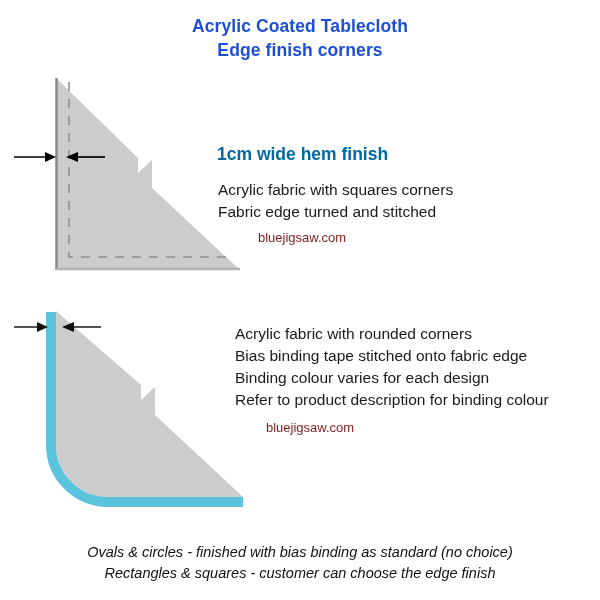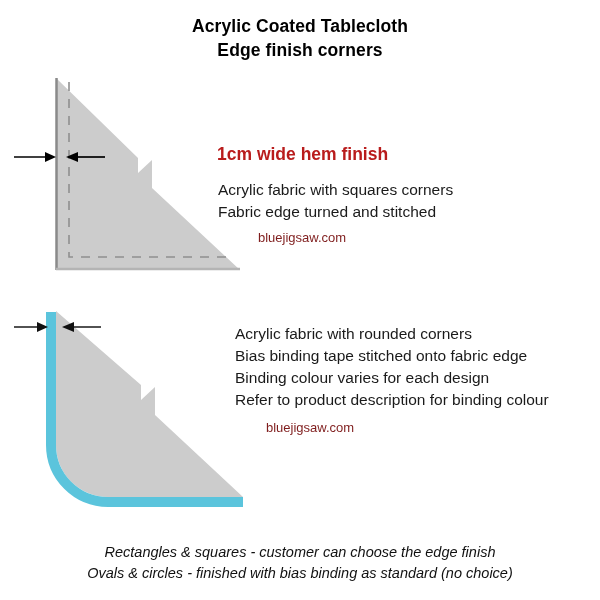--- a/index.html
+++ b/index.html
@@ -30,21 +30,21 @@
     top: 14px;
     left: 0;
     width: 600px;
     text-align: center;
   }
   .title-line {
     font-size: 17.5px;
     font-weight: bold;
     letter-spacing: 0.1px;
     line-height: 24px;
-    color: #000000;
+    color: #1d4ed8;
   }
 
   
   .diagram {
     position: absolute;
     left: 0;
     top: 0;
   }
   #diagram-hem { left: 0px; top: 60px; }
   #diagram-bias { left: 0px; top: 295px; }
@@ -52,21 +52,21 @@
   
   .panel {
     position: absolute;
   }
   #panel-hem  { left: 208px; top: 143px; width: 390px; }
   #panel-bias { left: 203px; top: 323px; width: 395px; }
 
   .panel-heading {
     font-size: 17.5px;
     font-weight: bold;
-    color: #b91c1c;
+    color: #0369a1;
     line-height: 22px;
     margin: 0 0 14px 0;
     white-space: nowrap;
   }
   #panel-hem .panel-heading { margin-left: 9px; }
 
   .panel-line {
     font-size: 15.5px;
     line-height: 22px;
     color: #1a1a1a;
@@ -167,17 +167,17 @@
 
   <div class="panel" id="panel-bias">
     <div class="panel-line">Acrylic fabric with rounded corners</div>
     <div class="panel-line">Bias binding tape stitched onto fabric edge</div>
     <div class="panel-line">Binding colour varies for each design</div>
     <div class="panel-line">Refer to product description for binding colour</div>
     <div class="watermark">bluejigsaw.com</div>
   </div>
 
   <div class="footer">
+    <div class="footer-line">Ovals &amp; circles - finished with bias binding as standard (no choice)</div>
     <div class="footer-line">Rectangles &amp; squares - customer can choose the edge finish</div>
-    <div class="footer-line">Ovals &amp; circles - finished with bias binding as standard (no choice)</div>
   </div>
 
 </div>
 
 </body></html>

